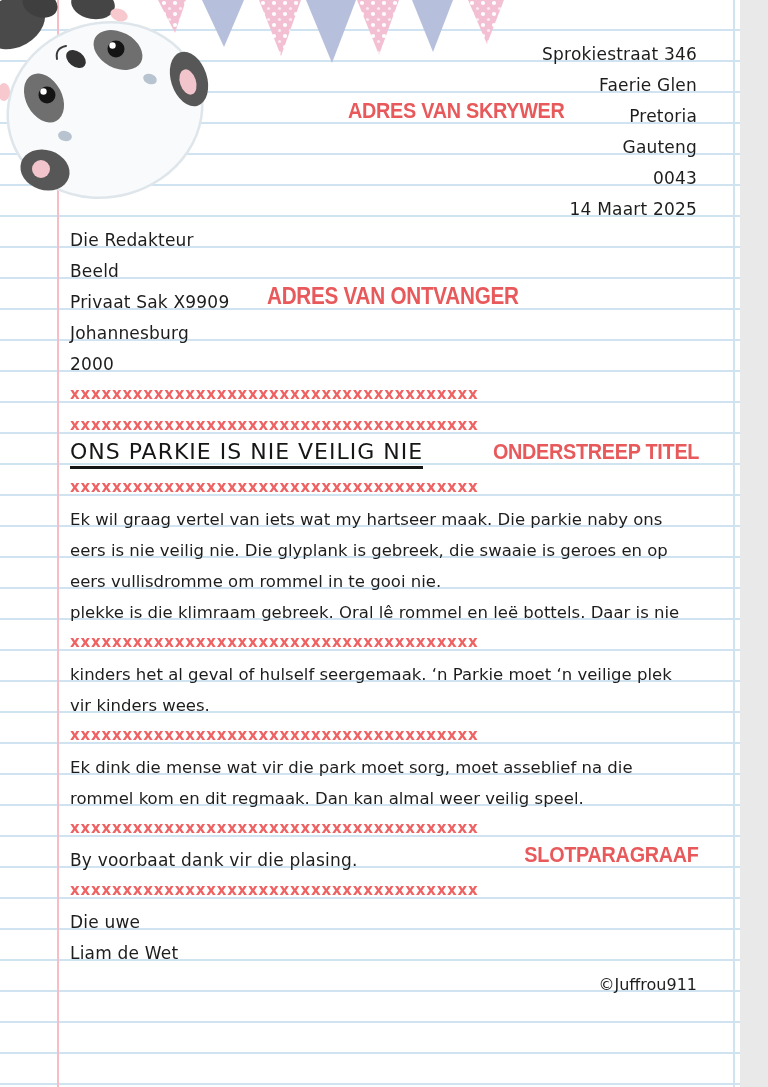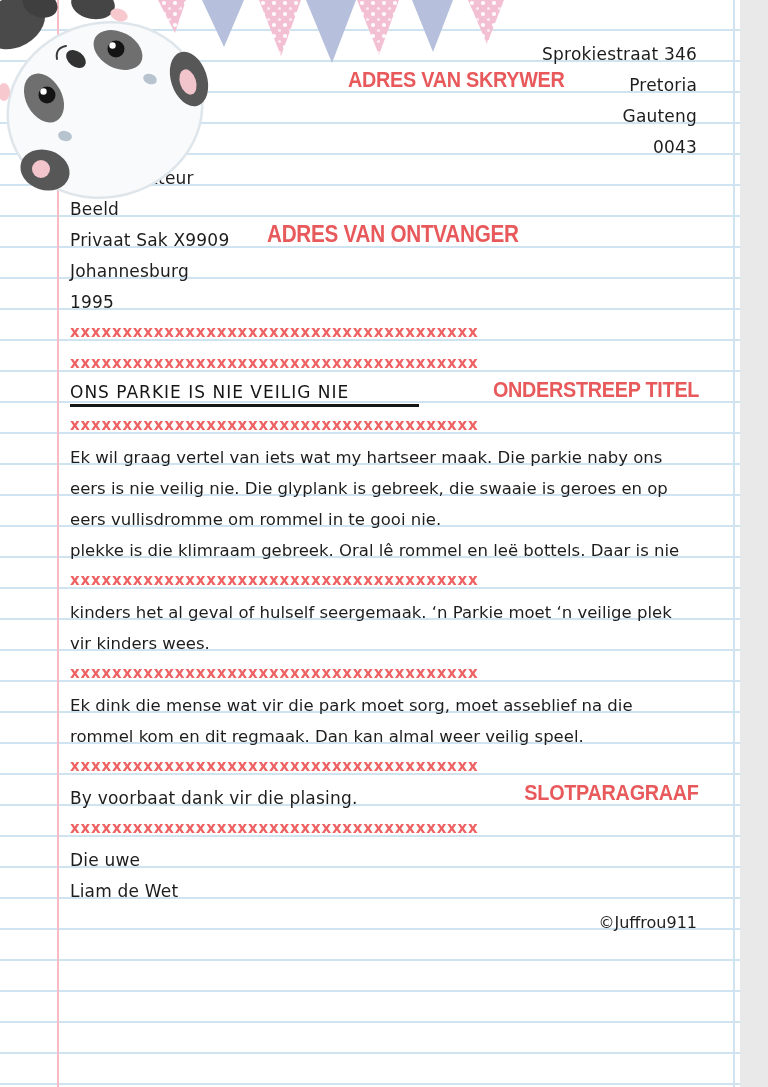--- a/index.html
+++ b/index.html
@@ -35,65 +35,71 @@
        color:var(--accent-red,#e8595b);letter-spacing:-.3px;}
   .lbl.scale-l{transform:scaleX(.9);transform-origin:0 100%;}
   .lbl.scale-r{transform:scaleX(.9);transform-origin:100% 100%;}
   .lbl-skrywer{left:348px;font-size:22px;}
   .lbl-ontvanger{left:267px;font-size:23px;}
   .lbl-geagte{right:41px;font-size:15px;transform:scaleX(.95);}
   .lbl-big-r{right:41px;font-size:22px;}
   .title-wrap{
     position:absolute;left:70px;bottom:-6px;min-width:349px;
     border-bottom:3px solid #161616;padding-bottom:2px;white-space:nowrap;
-    font-size:17px;letter-spacing:1px;color:#161616;
+    font-size:22px;letter-spacing:1px;color:#161616;
   }
   .credit{font-size:16px;letter-spacing:0;}
   .deco{position:absolute;pointer-events:none;}
 </style>
 </head>
 <body>
 
 <div class="page">
   <div class="rules"></div>
   <div class="vline v1"></div>
   <div class="vline v2"></div>
   <div class="marginline"></div>
 
   <div class="rows">
 
     <div class="row">
       <span class="t rightal">Sprokiestraat 346</span>
     </div>
     <div class="row">
+      <span class="t rightal">Faerie Glen</span>
+    </div>
+    <div class="row">
       <span class="lbl lbl-skrywer scale-l">ADRES VAN SKRYWER</span>
       <span class="t rightal">Pretoria</span>
     </div>
     <div class="row">
       <span class="t rightal">Gauteng</span>
     </div>
     <div class="row">
       <span class="t rightal">0043</span>
     </div>
+    <div class="row">
+      <span class="t rightal">14 Maart 2025</span>
+    </div>
 
     <div class="row">
       <span class="t left">Die Redakteur</span>
     </div>
     <div class="row">
       <span class="t left">Beeld</span>
     </div>
     <div class="row">
       <span class="t left">Privaat Sak X9909</span>
       <span class="lbl lbl-ontvanger scale-l">ADRES VAN ONTVANGER</span>
     </div>
     <div class="row">
       <span class="t left">Johannesburg</span>
     </div>
     <div class="row">
-      <span class="t left">1995</span>
+      <span class="t left">2000</span>
     </div>
 
     <div class="row">
       <span class="xs">xxxxxxxxxxxxxxxxxxxxxxxxxxxxxxxxxxxxxxx</span>
     </div>
 
 
     <div class="row">
       <span class="xs">xxxxxxxxxxxxxxxxxxxxxxxxxxxxxxxxxxxxxxx</span>
     </div>

